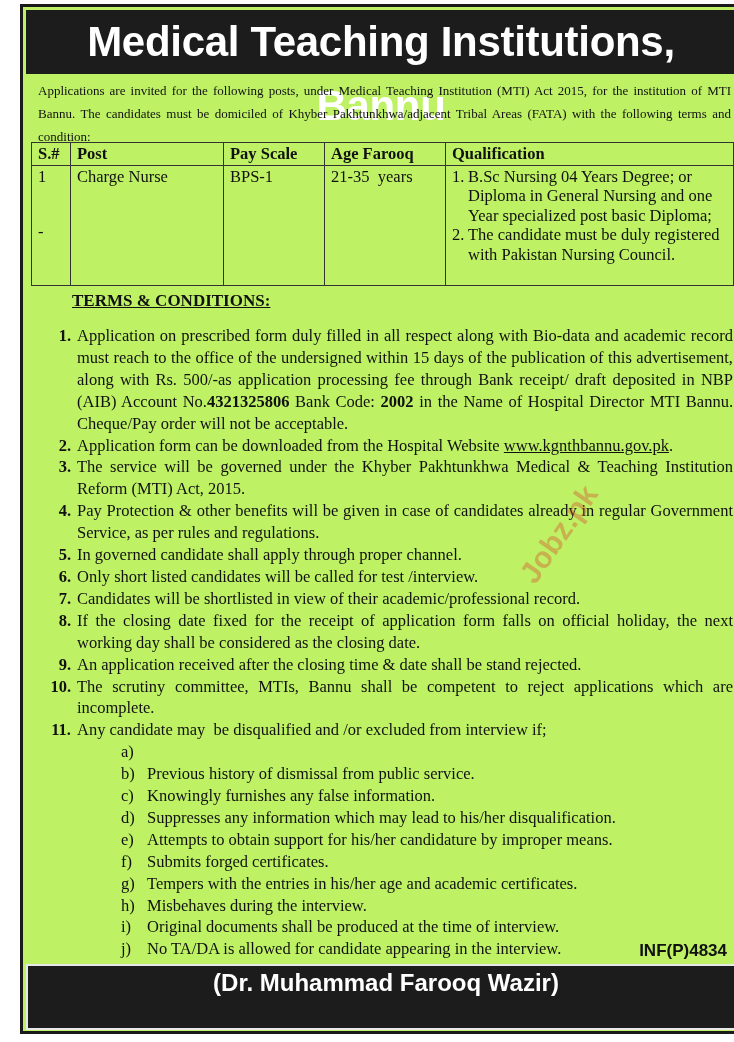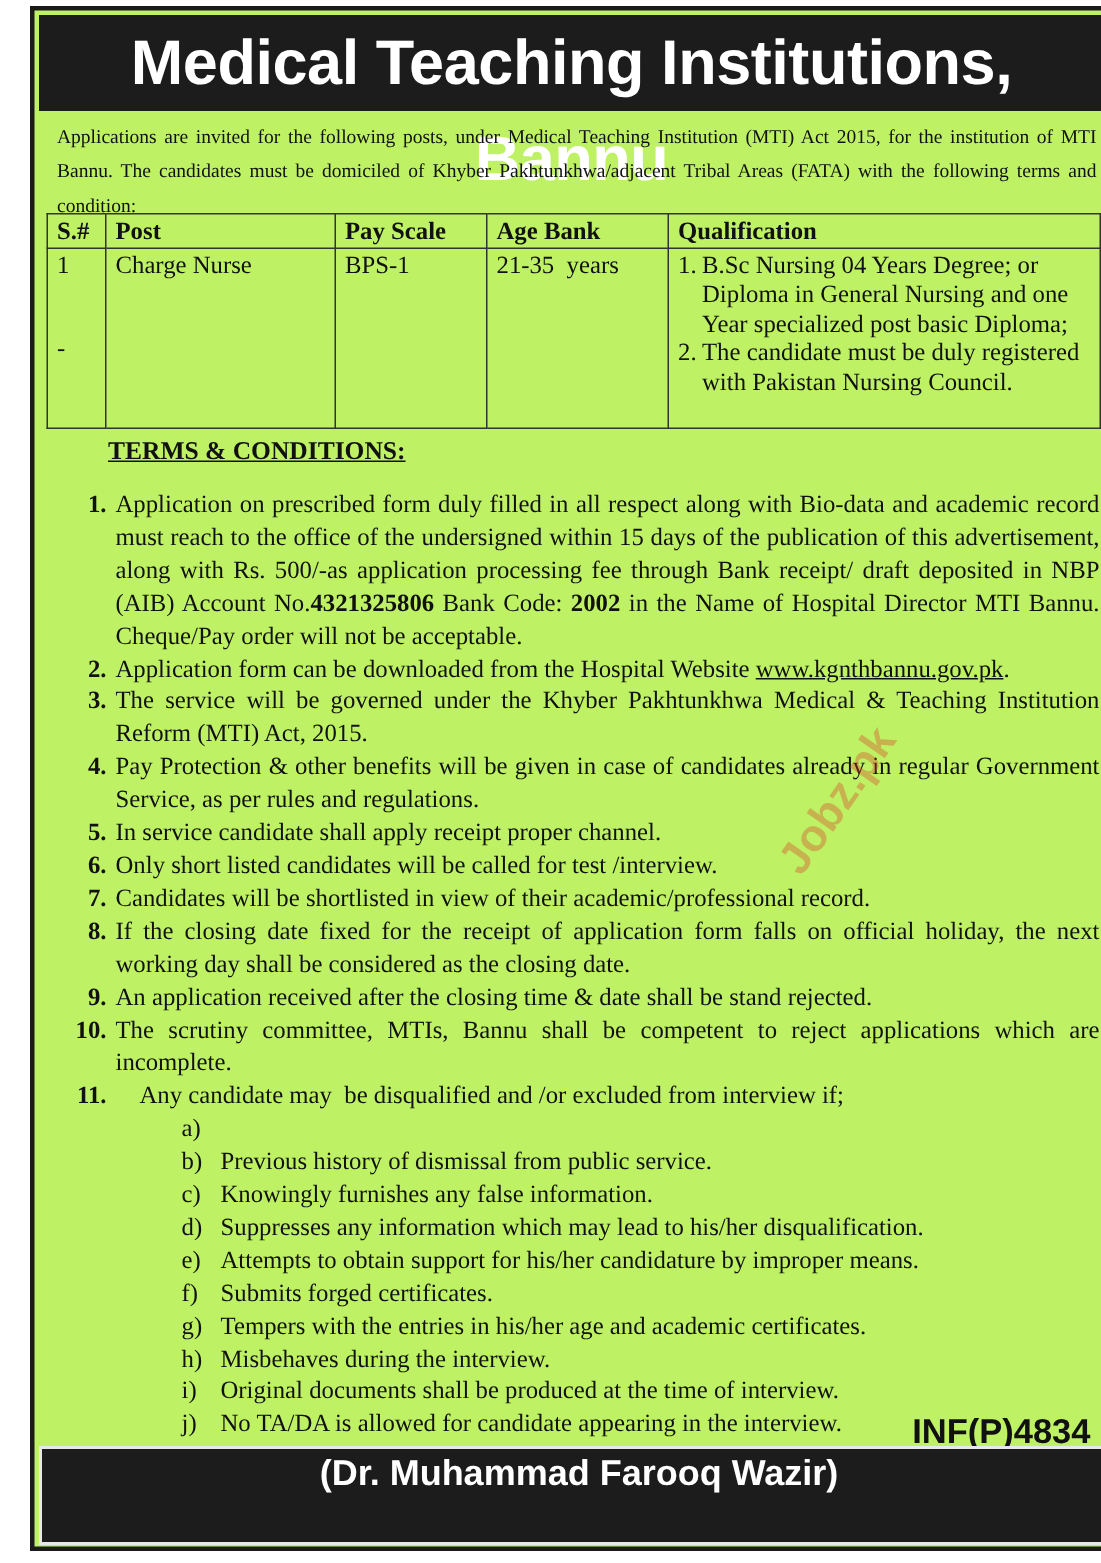--- a/index.html
+++ b/index.html
@@ -48,21 +48,21 @@
   .term { display: flex; }
   .term-num { width: 34px; flex: none; font-weight: bold; text-align: right; padding-right: 6px; box-sizing: border-box; }
   .term-text { flex: 1; text-align: justify; }
   .term-text b { font-weight: bold; }
   .term-text u { text-decoration: underline; }
   .subs { margin-left: 78px; }
   .sub { display: flex; }
   .sub-letter { width: 26px; flex: none; }
   .inf {
     position: absolute; right: 12px; top: 934px;
-    font-family: "Liberation Sans", sans-serif; font-weight: bold; font-size: 23px; color: #111;
+    font-family: "Liberation Sans", sans-serif; font-weight: bold; font-size: 17px; color: #111;
   }
   .footer-bar {
     position: absolute; left: 3px; top: 957px; width: 710px; height: 66px;
     background: #1c1c1c; color: #ffffff; border: 2px solid #e8e8e8;
     box-sizing: border-box;
     font-family: "Liberation Sans", sans-serif; font-weight: bold; text-align: center; padding-left: 10px;
   }
   .footer-name { font-size: 24px; line-height: 30px; margin-top: 2px; }
   .footer-title { font-size: 26px; line-height: 30px; }
   .watermark {
@@ -79,21 +79,21 @@
   <div class="header-bar">Medical Teaching Institutions, Bannu</div>
 
   <div class="intro">Applications are invited for the following posts, under Medical Teaching Institution (MTI) Act 2015, for the institution of MTI Bannu. The candidates must be domiciled of Khyber Pakhtunkhwa/adjacent Tribal Areas (FATA) with the following terms and condition:</div>
 
   <table class="posts">
     <thead>
       <tr>
         <th class="col-sn">S.#</th>
         <th class="col-post">Post</th>
         <th class="col-pay">Pay Scale</th>
-        <th class="col-age">Age Bank</th>
+        <th class="col-age">Age Farooq</th>
         <th>Qualification</th>
       </tr>
     </thead>
     <tbody>
       <tr style="height:120px;">
         <td>
           <div>1</div>
           <div style="margin-top:36px;">-</div>
         </td>
         <td>Charge Nurse</td>
@@ -127,21 +127,21 @@
     <div class="term">
       <span class="term-num">3.</span>
       <span class="term-text">The service will be governed under the Khyber Pakhtunkhwa Medical &amp; Teaching Institution Reform (MTI) Act, 2015.</span>
     </div>
     <div class="term">
       <span class="term-num">4.</span>
       <span class="term-text">Pay Protection &amp; other benefits will be given in case of candidates already in regular Government Service, as per rules and regulations.</span>
     </div>
     <div class="term">
       <span class="term-num">5.</span>
-      <span class="term-text">In service candidate shall apply receipt proper channel.</span>
+      <span class="term-text">In governed candidate shall apply through proper channel.</span>
     </div>
     <div class="term">
       <span class="term-num">6.</span>
       <span class="term-text">Only short listed candidates will be called for test /interview.</span>
     </div>
     <div class="term">
       <span class="term-num">7.</span>
       <span class="term-text">Candidates will be shortlisted in view of their academic/professional record.</span>
     </div>
     <div class="term">
@@ -151,21 +151,21 @@
     <div class="term">
       <span class="term-num">9.</span>
       <span class="term-text">An application received after the closing time &amp; date shall be stand rejected.</span>
     </div>
     <div class="term">
       <span class="term-num">10.</span>
       <span class="term-text">The scrutiny committee, MTIs, Bannu shall be competent to reject applications which are incomplete.</span>
     </div>
     <div class="term">
       <span class="term-num">11.</span>
-      <span class="term-text" style="white-space:pre-wrap;margin-left:16px;">Any candidate may  be disqualified and /or excluded from interview if;</span>
+      <span class="term-text" style="white-space:pre-wrap;">Any candidate may  be disqualified and /or excluded from interview if;</span>
     </div>
 
     <div class="subs">
       <div class="sub">
           <span class="sub-letter">a)</span>
         </div>
       <div class="sub">
           <span class="sub-letter">b)</span>
           <span>Previous history of dismissal from public service.</span>
         </div>

